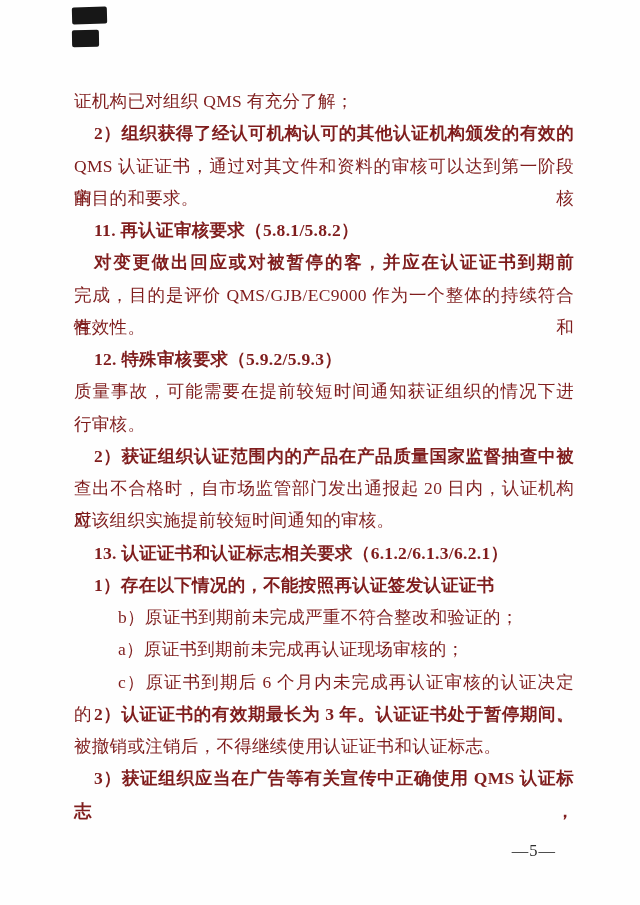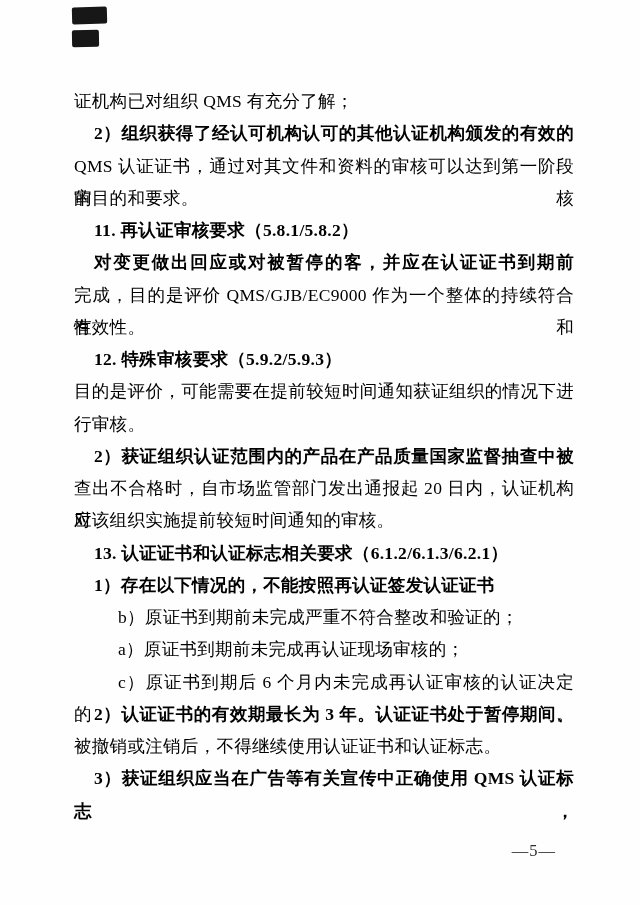--- a/index.html
+++ b/index.html
@@ -22,21 +22,21 @@
     border-radius: 2px;
   }
   .mark1 { left: 72px; top: 7px;  width: 35px; height: 17px; transform: rotate(-1.5deg); }
   .mark2 { left: 72px; top: 30px; width: 27px; height: 17px; transform: rotate(-1deg); }
 
   .doc-body {
     position: absolute;
     left: 74px;
     top: 85px;
     width: 500px;
-    color: #000000;
+    color: #7f1d1d;
     font-size: 17.5px;
     letter-spacing: 0.3px;
   }
   .line {
     height: 32.25px;
     line-height: 32.25px;
     text-align: left;
     white-space: normal;
   }
   .line.full {
@@ -65,21 +65,21 @@
   <div class="doc-body" id="doc-body">
       <div class="line flush">证机构已对组织 QMS 有充分了解；</div>
       <div class="line para full">2）组织获得了经认可机构认可的其他认证机构颁发的有效的</div>
       <div class="line flush full">QMS 认证证书，通过对其文件和资料的审核可以达到第一阶段审核</div>
       <div class="line flush">的目的和要求。</div>
       <div class="line para">11. 再认证审核要求（5.8.1/5.8.2）</div>
       <div class="line para full">对变更做出回应或对被暂停的客，并应在认证证书到期前</div>
       <div class="line flush full">完成，目的是评价 QMS/GJB/EC9000 作为一个整体的持续符合性和</div>
       <div class="line flush">有效性。</div>
       <div class="line para">12. 特殊审核要求（5.9.2/5.9.3）</div>
-      <div class="line flush full">目的是评价，可能需要在提前较短时间通知获证组织的情况下进</div>
+      <div class="line flush full">质量事故，可能需要在提前较短时间通知获证组织的情况下进</div>
       <div class="line flush">行审核。</div>
       <div class="line para full">2）获证组织认证范围内的产品在产品质量国家监督抽查中被</div>
       <div class="line flush full">查出不合格时，自市场监管部门发出通报起 20 日内，认证机构应</div>
       <div class="line flush">对该组织实施提前较短时间通知的审核。</div>
       <div class="line para">13. 认证证书和认证标志相关要求（6.1.2/6.1.3/6.2.1）</div>
       <div class="line para">1）存在以下情况的，不能按照再认证签发认证证书</div>
       <div class="line sub">b）原证书到期前未完成严重不符合整改和验证的；</div>
       <div class="line sub">a）原证书到期前未完成再认证现场审核的；</div>
       <div class="line sub full">c）原证书到期后 6 个月内未完成再认证审核的认证决定的。</div>
       <div class="line para full">2）认证证书的有效期最长为 3 年。认证证书处于暂停期间、</div>

